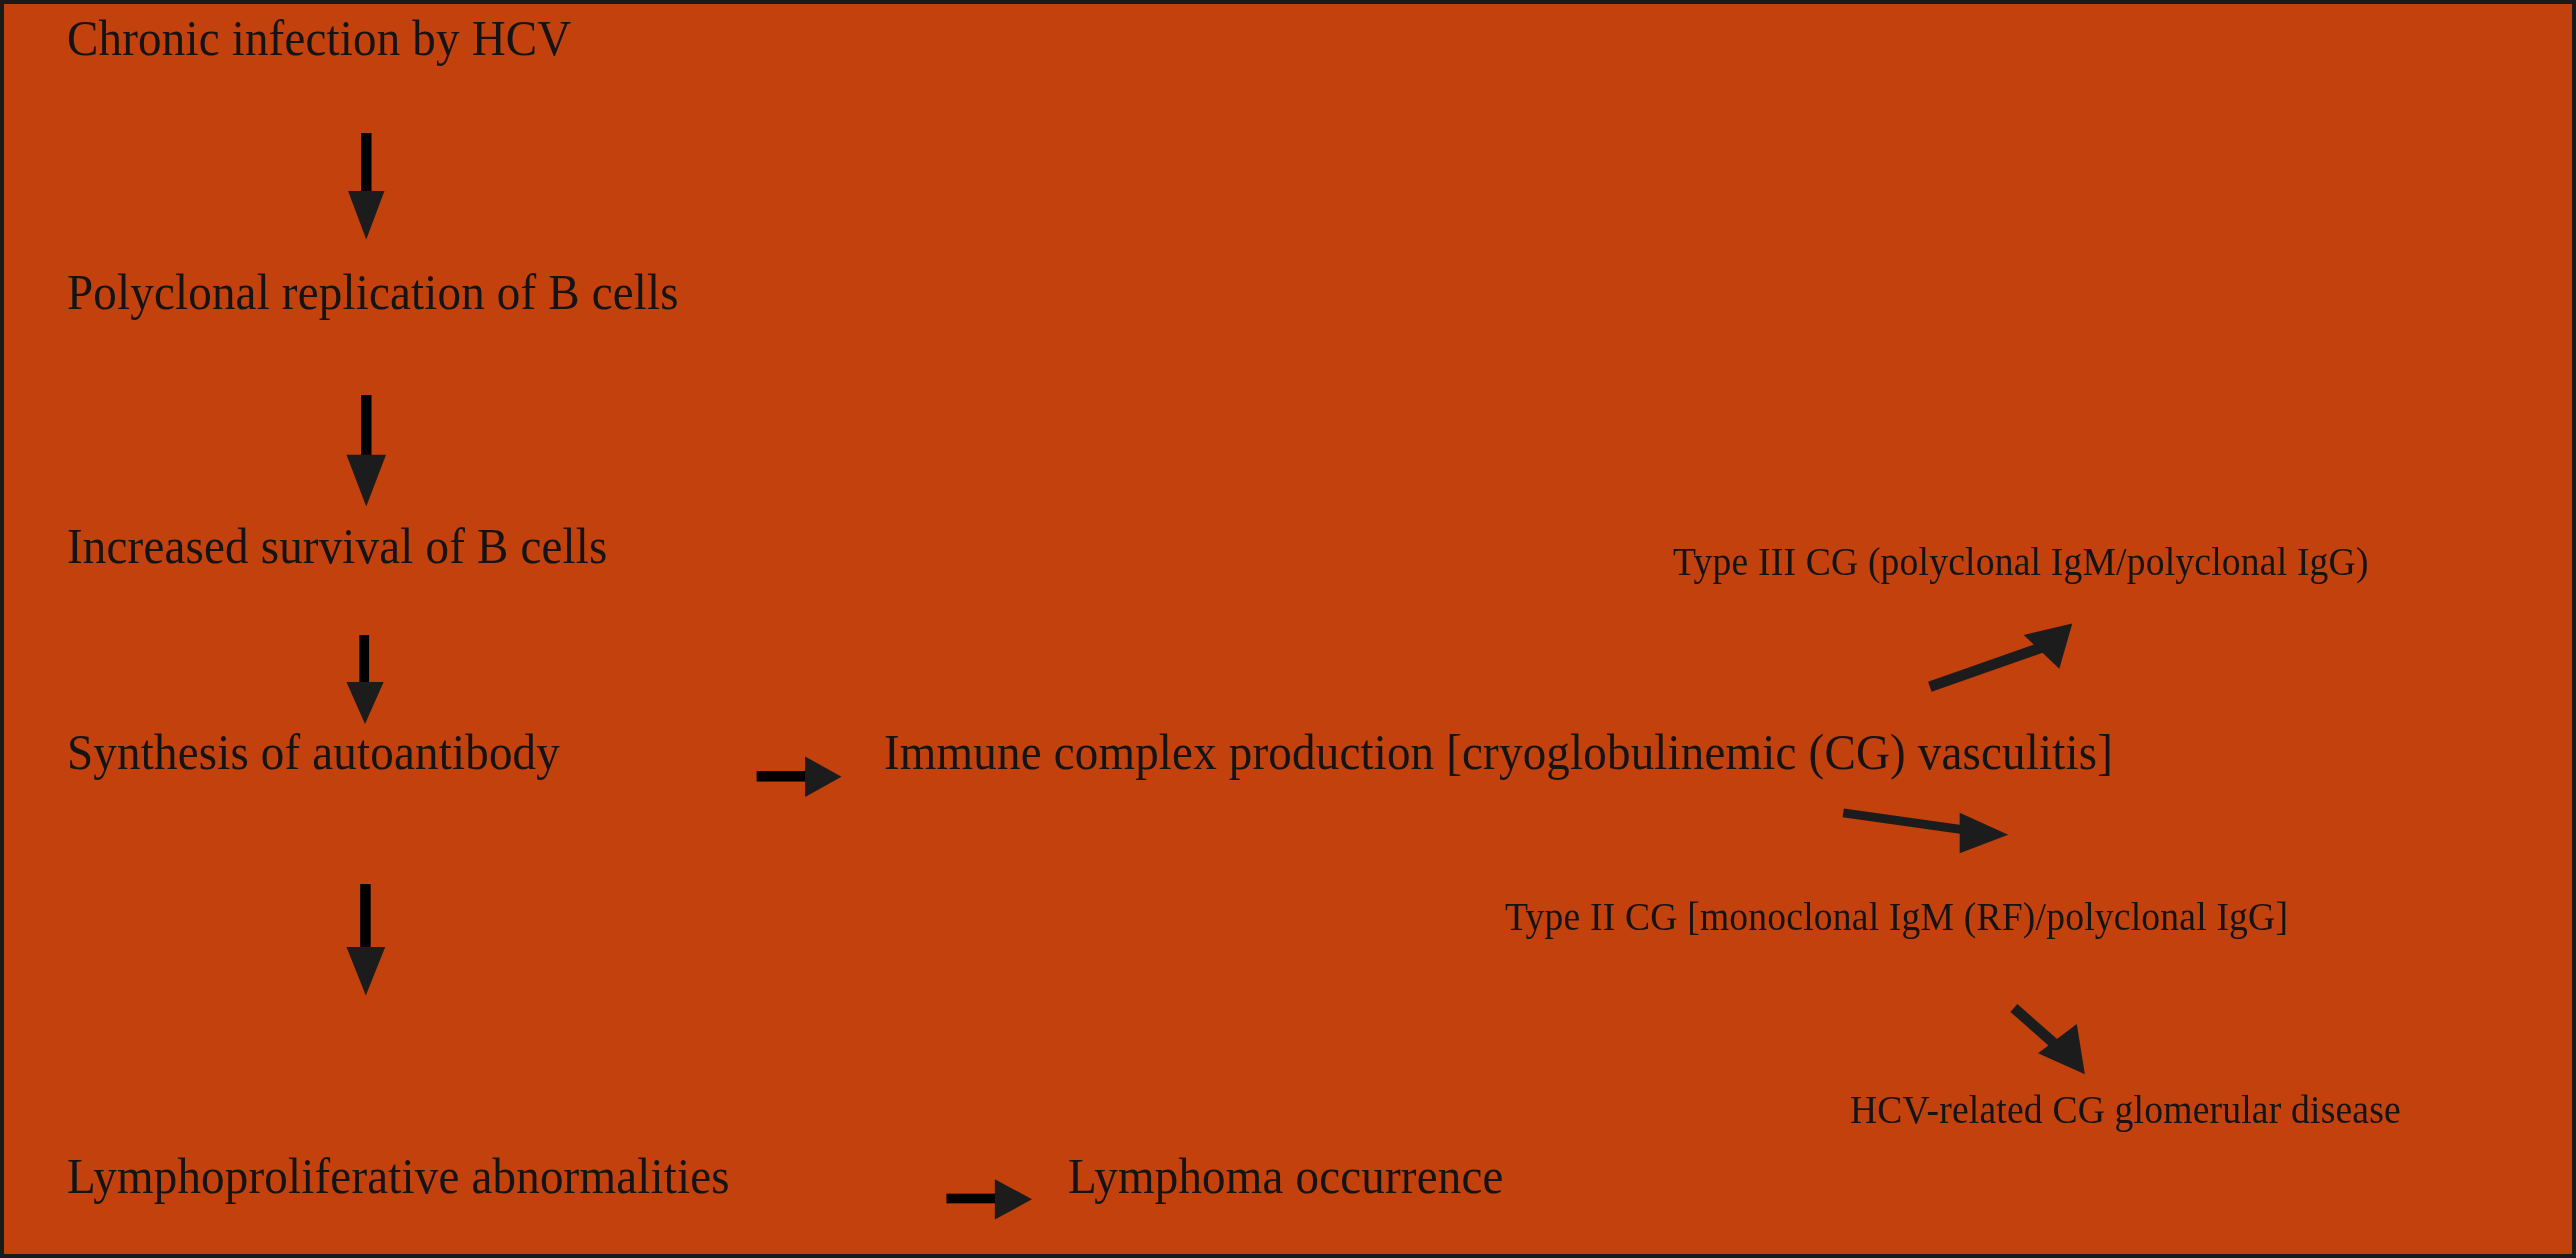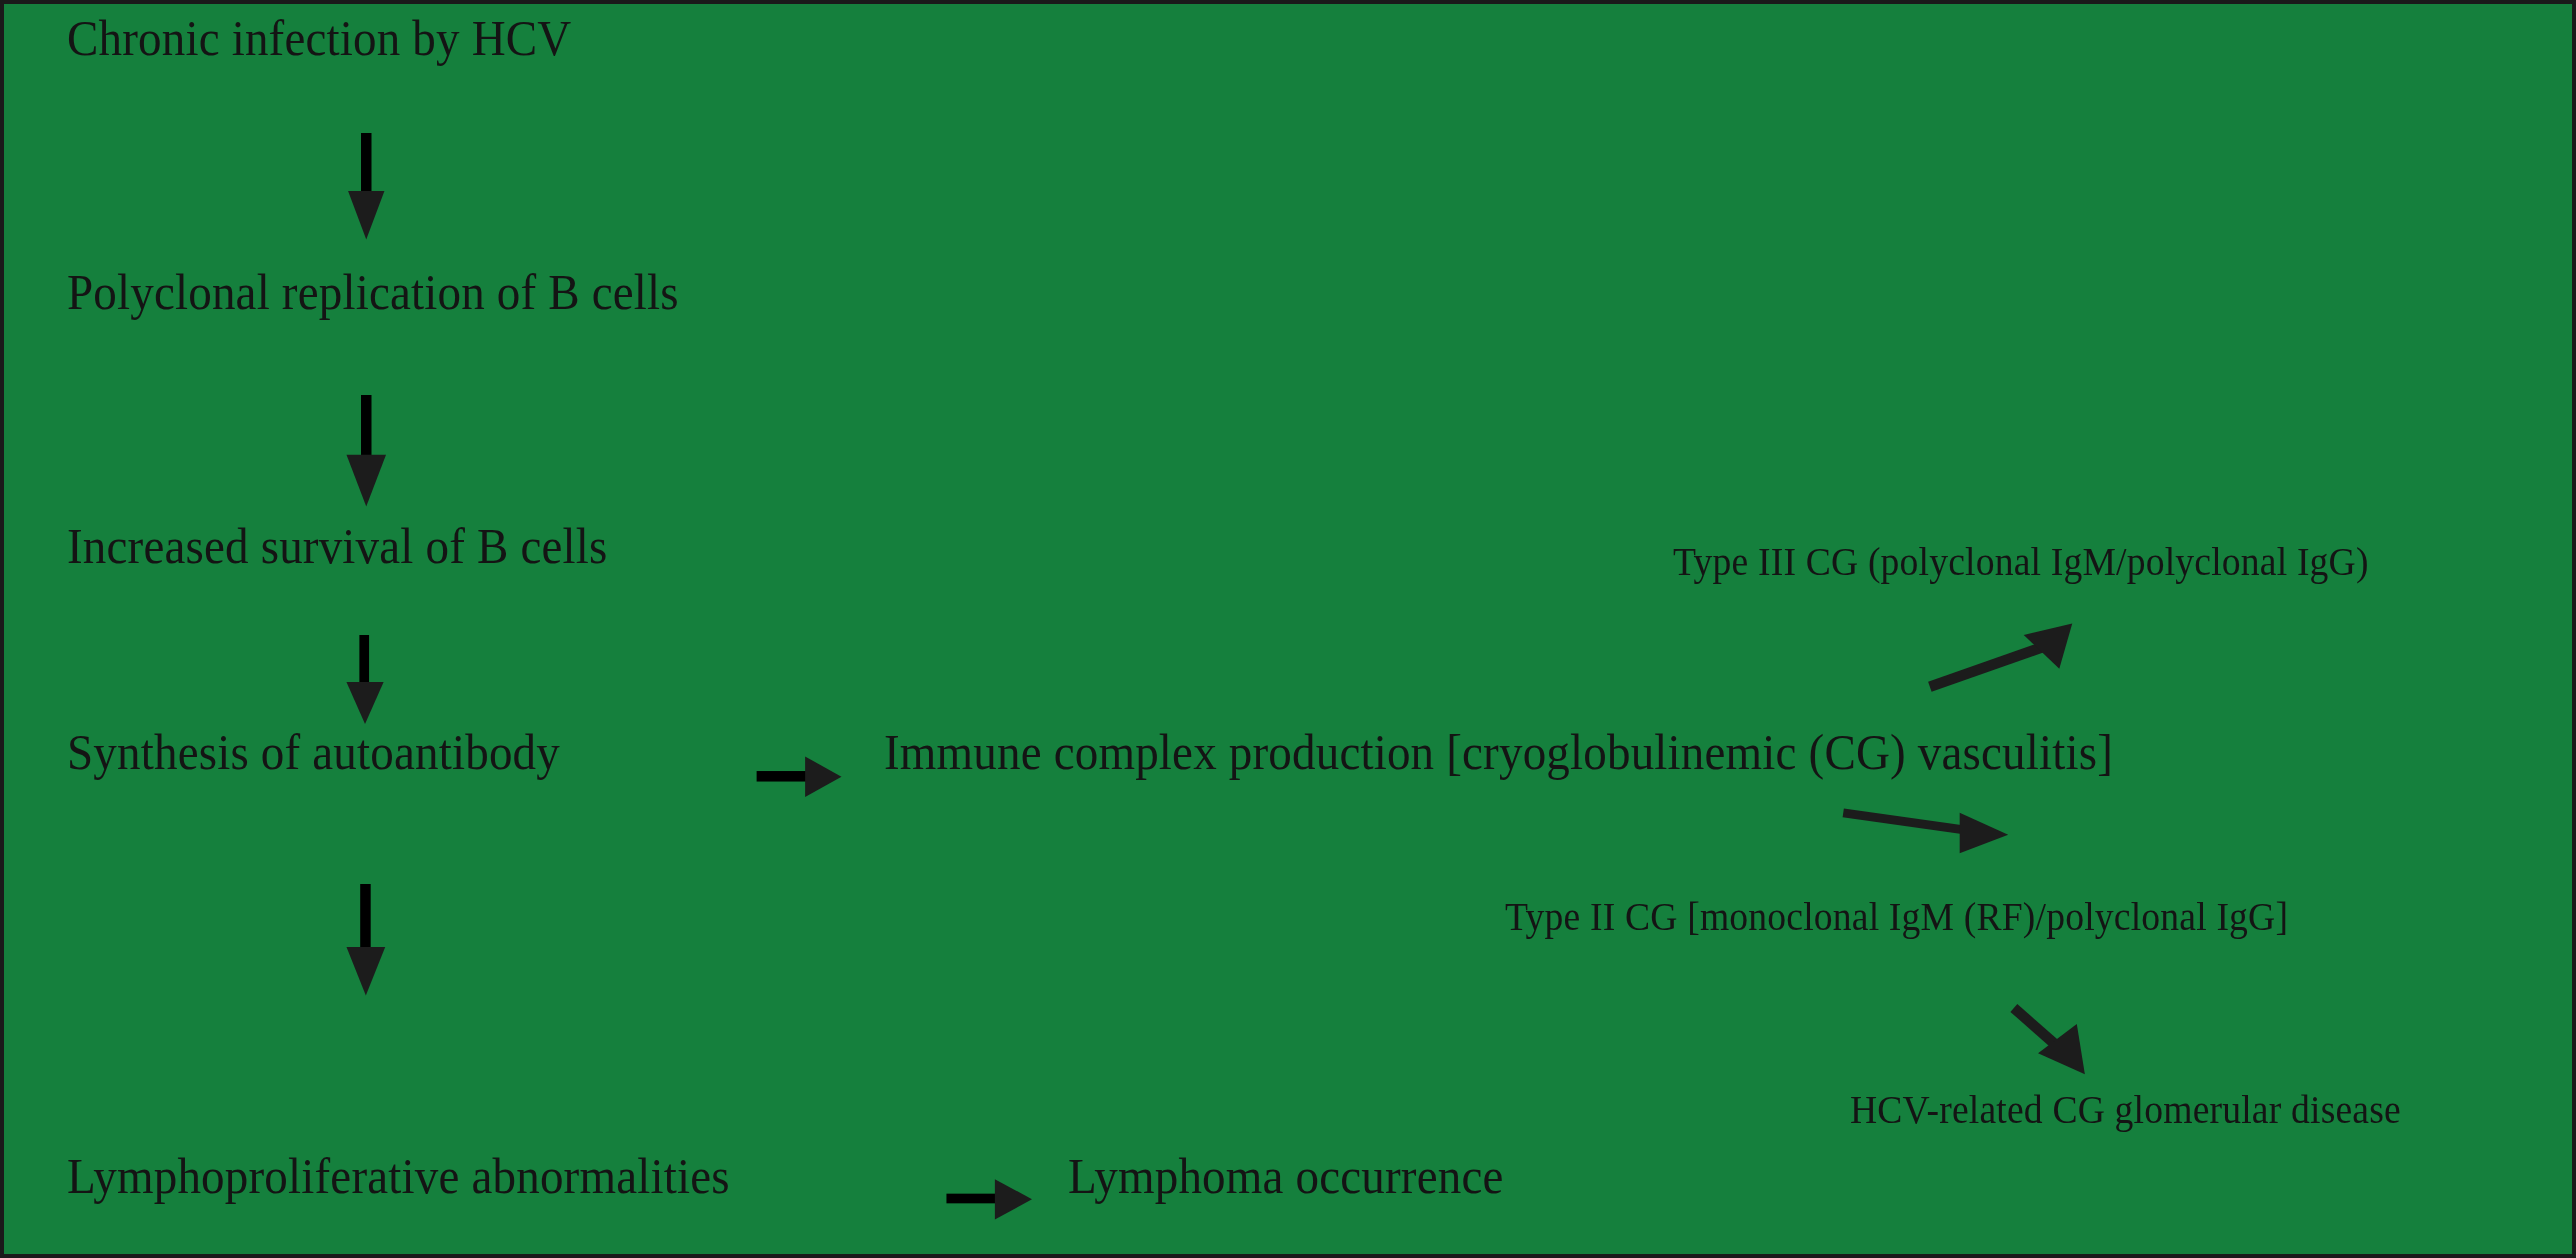--- a/index.html
+++ b/index.html
@@ -5,21 +5,21 @@
 <style>
   html, body {
     margin: 0;
     padding: 0;
     background: #ffffff;
   }
   #figure-root {
     position: relative;
     width: 2576px;
     height: 1258px;
-    background: #15803d;
+    background: #c2410c;
     box-sizing: border-box;
     border: 4px solid #1a1a1a;
     overflow: hidden;
     font-family: "Liberation Serif", "DejaVu Serif", serif;
     color: #111111;
     padding-left: 10px;
   }
   .node {
     position: absolute;
     white-space: nowrap;

